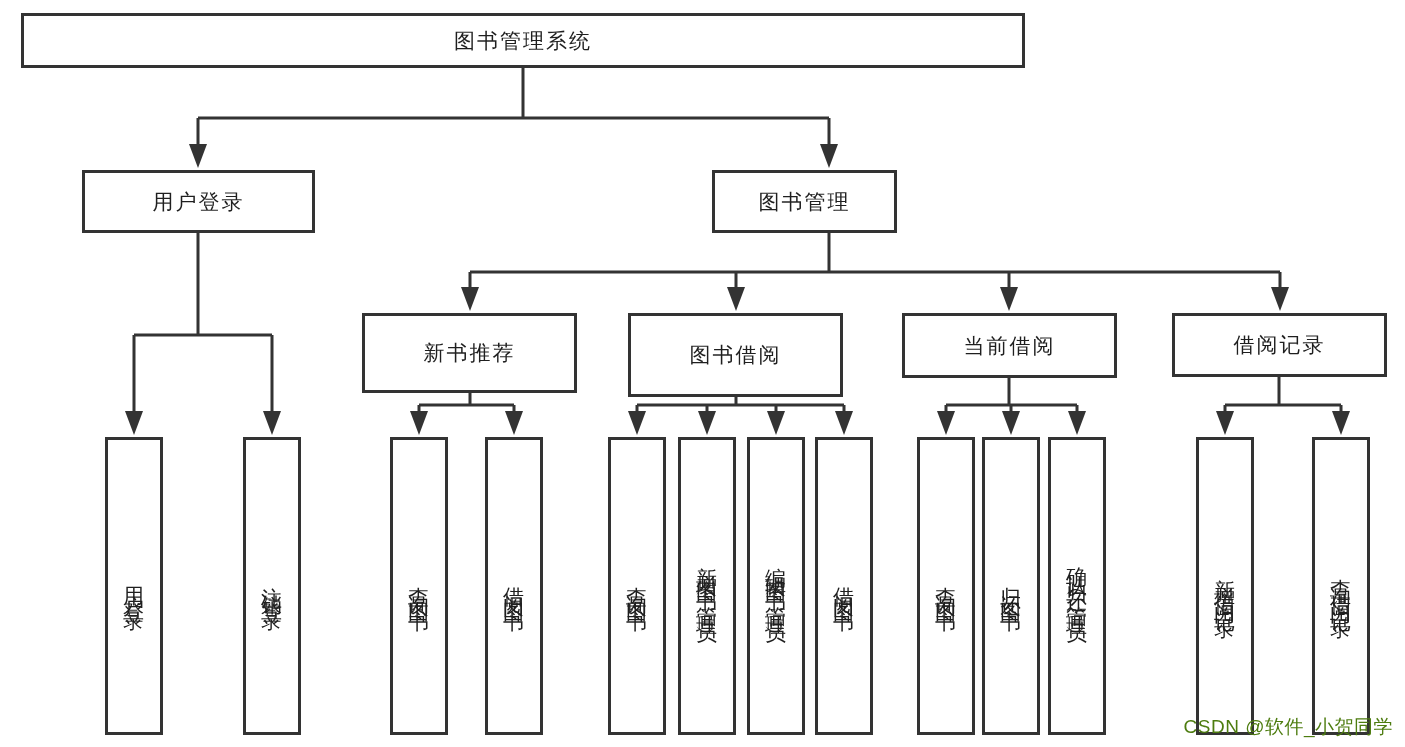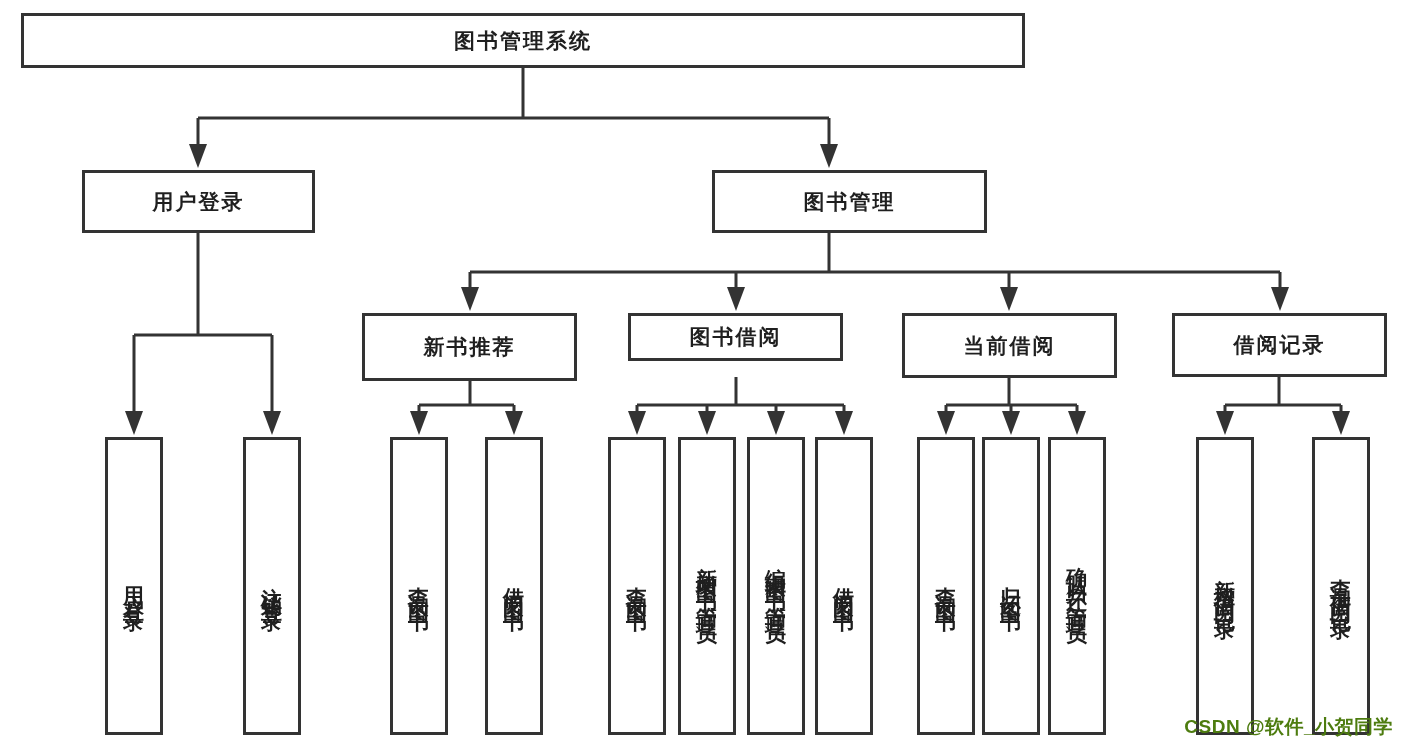--- a/index.html
+++ b/index.html
@@ -2,21 +2,20 @@
 <html><head>
 <meta charset="utf-8">
 <style>
   html,body{margin:0;padding:0;background:#ffffff;}
   .canvas{
     position:relative;
     width:1405px;height:747px;
     background:#ffffff;
     font-family:"Liberation Sans",sans-serif;
     overflow:hidden;
-    font-weight:bold;
   }
   .connectors{position:absolute;left:0;top:0;width:1405px;height:747px;}
   .box{
     position:absolute;
     box-sizing:border-box;
     border:3px solid #333333;
     background:#ffffff;
     display:flex;
     align-items:center;
     justify-content:center;
@@ -83,28 +82,28 @@
     </g>
   </svg>
 
   <div class="box" style="left:21px;top:13px;width:1004px;height:55px;">
     <span class="hlabel">图书管理系统</span>
   </div>
 
   <div class="box" style="left:82px;top:170px;width:233px;height:63px;">
     <span class="hlabel">用户登录</span>
   </div>
-  <div class="box" style="left:712px;top:170px;width:275px;height:63px;">
+  <div class="box" style="left:712px;top:170px;width:185px;height:63px;">
     <span class="hlabel">图书管理</span>
   </div>
 
-  <div class="box" style="left:362px;top:313px;width:215px;height:68px;">
+  <div class="box" style="left:362px;top:313px;width:215px;height:80px;">
     <span class="hlabel">新书推荐</span>
   </div>
-  <div class="box" style="left:628px;top:313px;width:215px;height:48px;">
+  <div class="box" style="left:628px;top:313px;width:215px;height:84px;">
     <span class="hlabel">图书借阅</span>
   </div>
   <div class="box" style="left:902px;top:313px;width:215px;height:65px;">
     <span class="hlabel">当前借阅</span>
   </div>
   <div class="box" style="left:1172px;top:313px;width:215px;height:64px;">
     <span class="hlabel">借阅记录</span>
   </div>
 
   <div class="box" style="left:105px;top:437px;width:58px;height:298px;">

